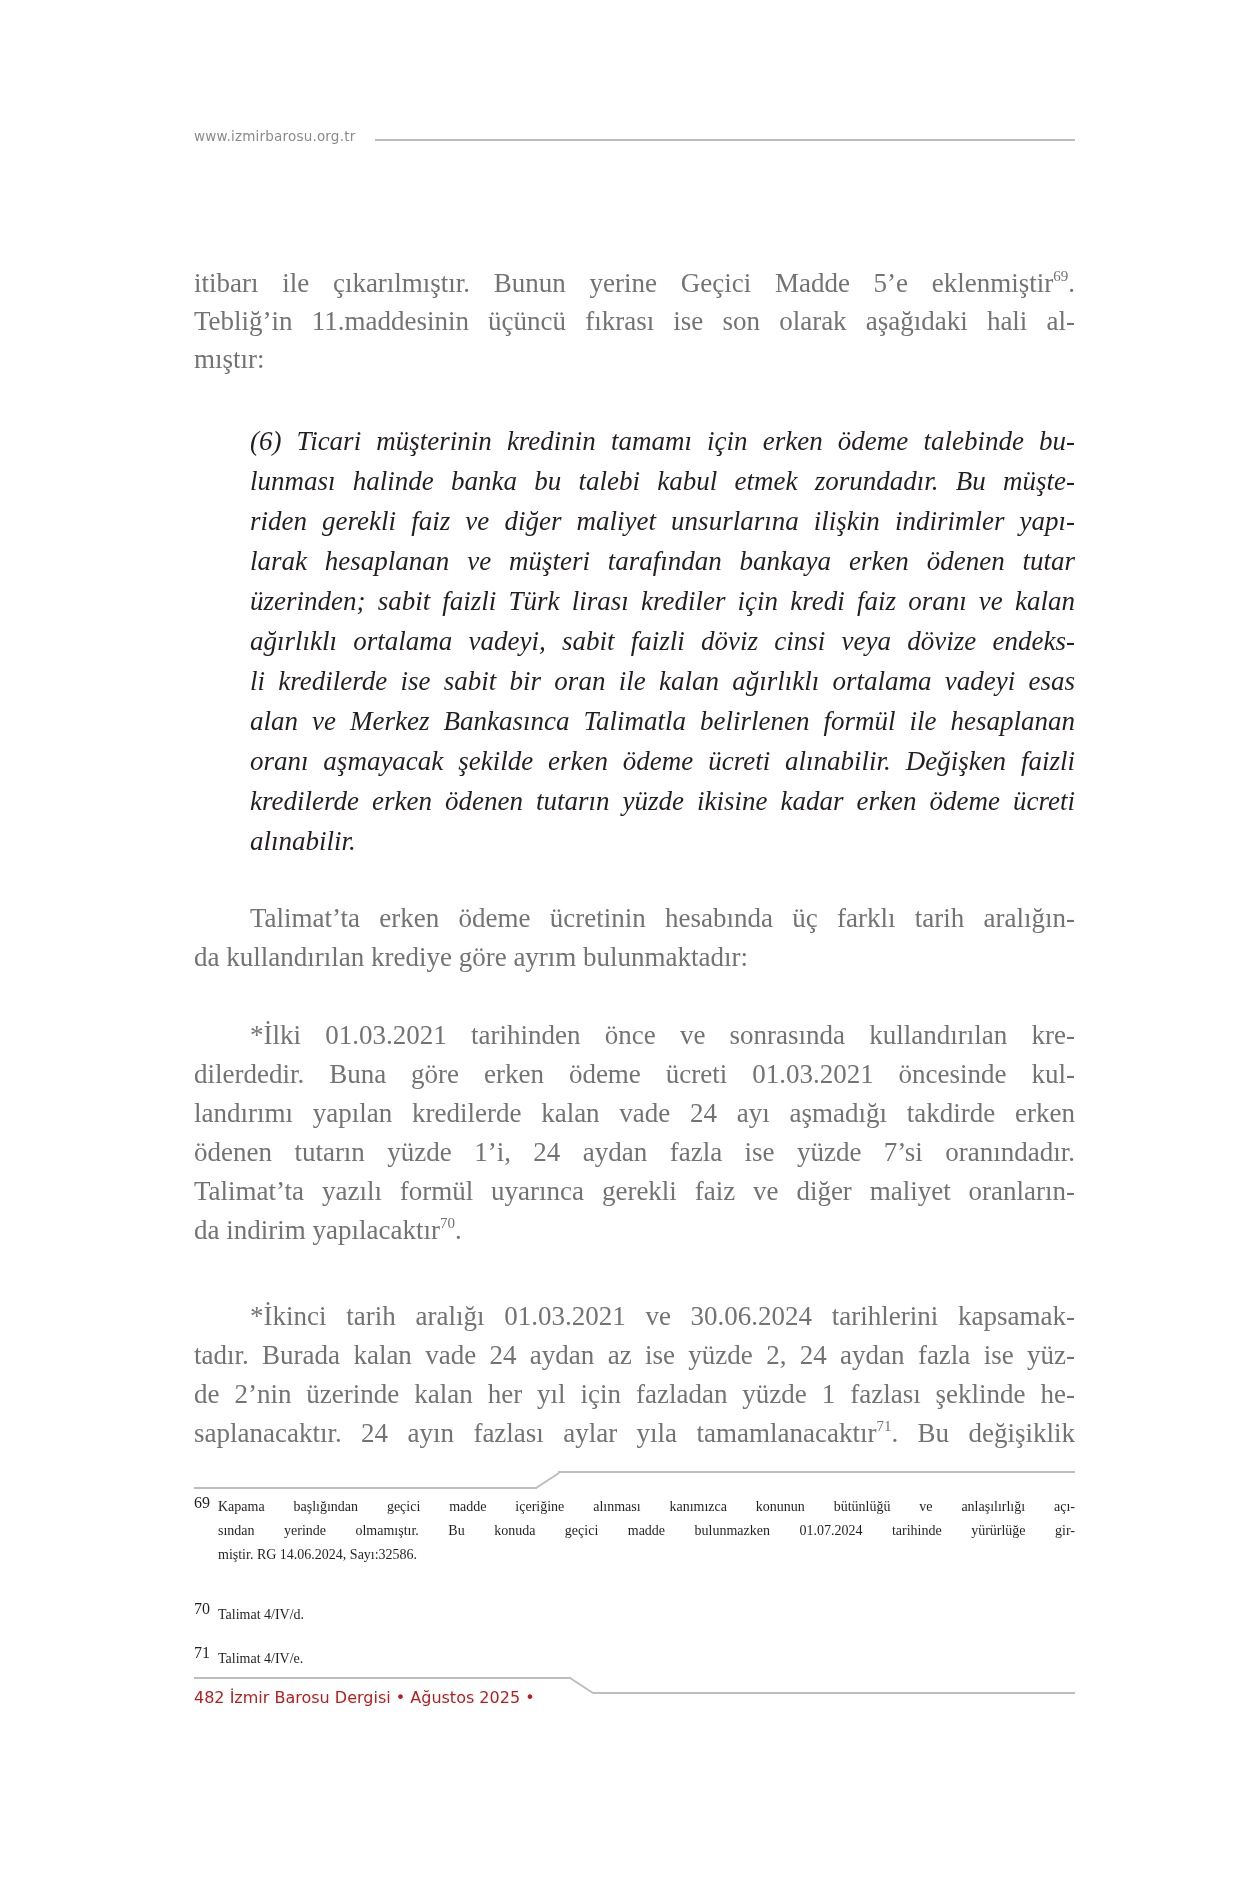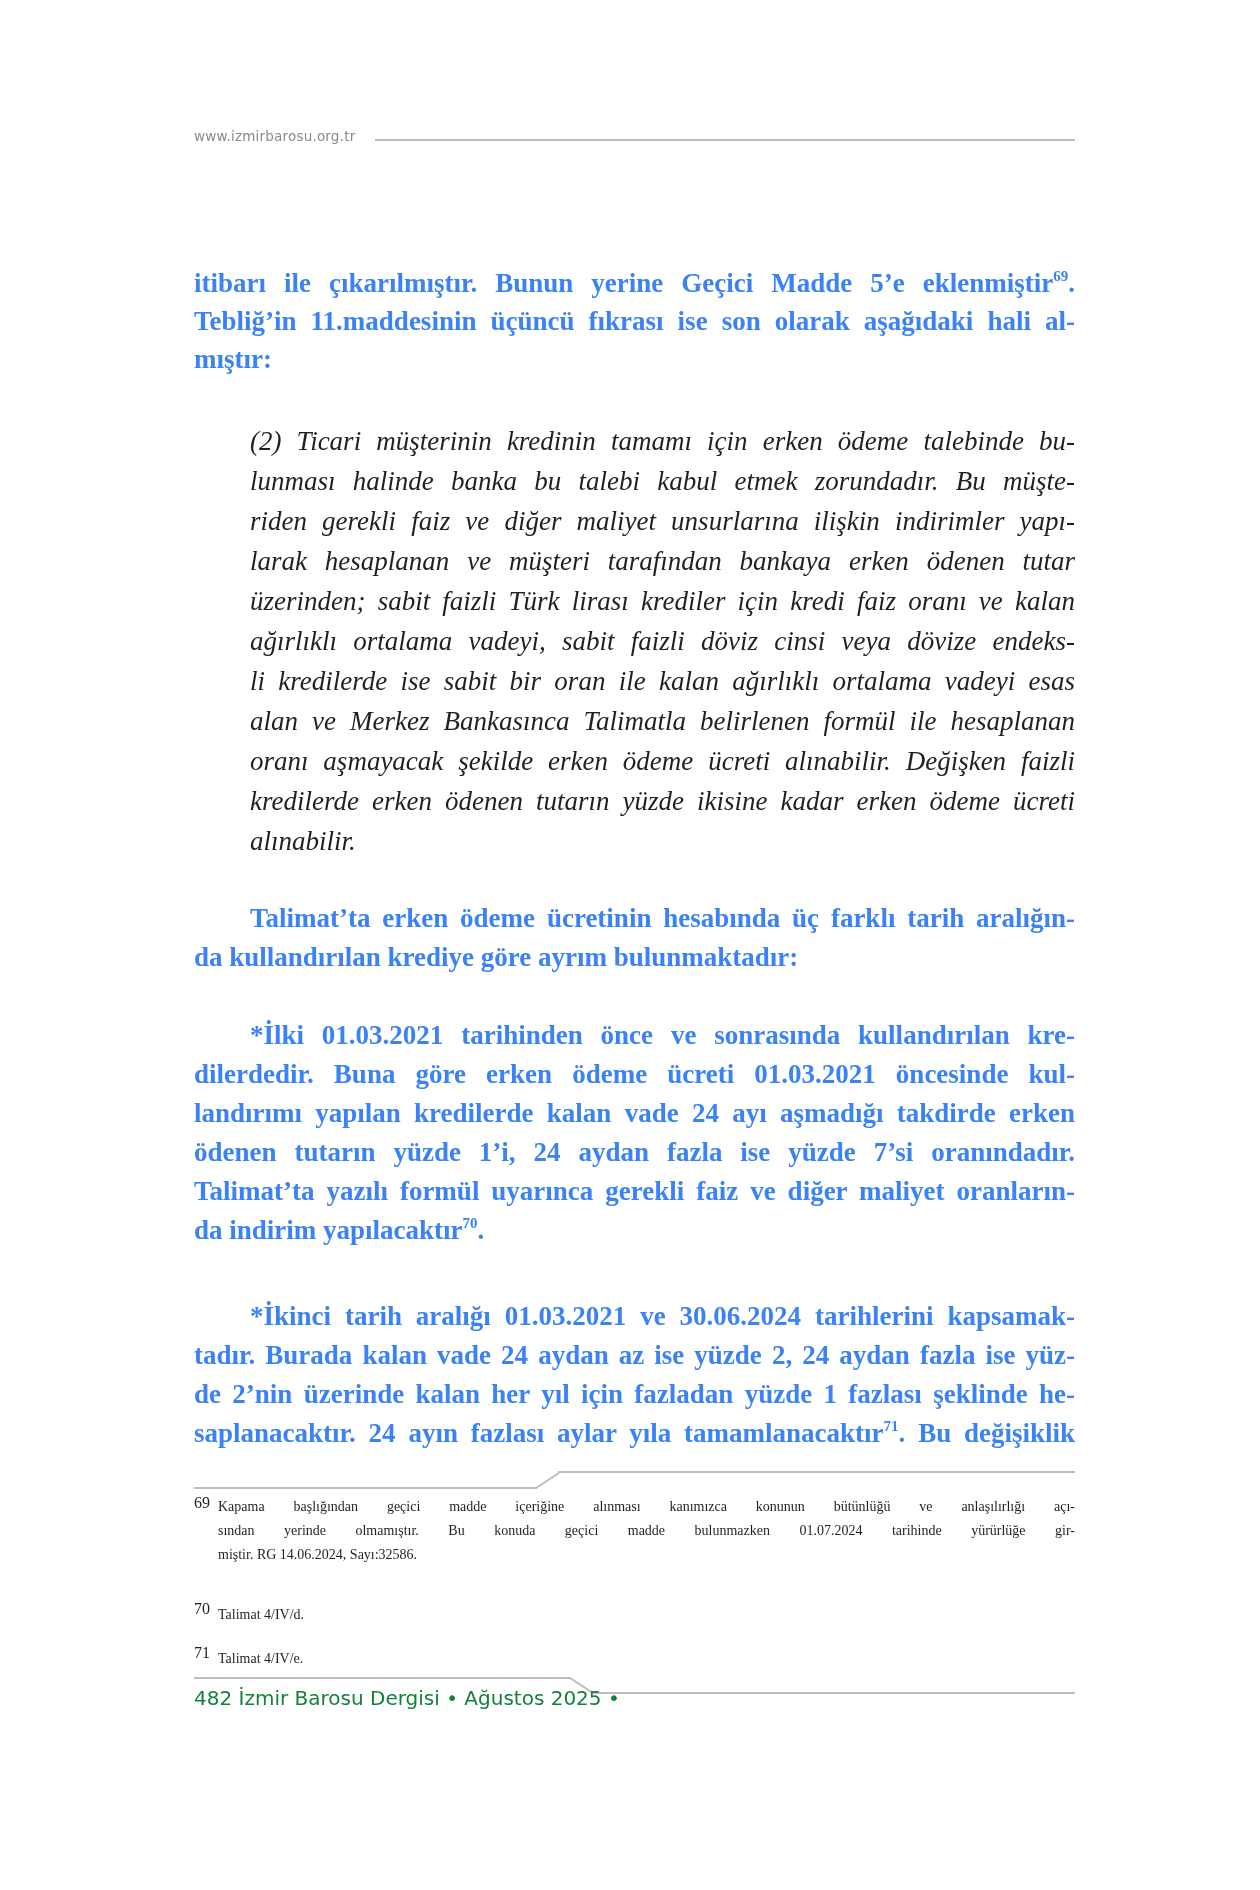--- a/index.html
+++ b/index.html
@@ -7,59 +7,59 @@
   .page { position: absolute; left: 4px; top: 0; width: 1260px; height: 1890px; background: #fff; margin-top: 16px; }
 
   .sans { font-family: "DejaVu Sans", "Liberation Sans", sans-serif; }
   .serif { font-family: "Liberation Serif", "DejaVu Serif", serif; }
 
   
   .hdr-text { position: absolute; left: 190px; top: 111px; font-size: 13.5px; color: #8a8a8a; letter-spacing: 0.2px; line-height: 18px; white-space: nowrap; }
   .hdr-line { position: absolute; left: 371px; top: 123px; width: 700px; height: 2px; background: #bdbdbd; }
 
   
-  .ln { position: absolute; left: 190px; width: 881px; font-size: 27px; line-height: 34px; color: #3b82f6; white-space: nowrap; text-align: justify; text-align-last: justify; font-weight: bold; }
+  .ln { position: absolute; left: 190px; width: 881px; font-size: 27px; line-height: 34px; color: #737373; white-space: nowrap; text-align: justify; text-align-last: justify; }
   .ln.last { text-align-last: left; }
   .ln.ind { left: 246px; width: 825px; }
   .q { position: absolute; left: 246px; width: 825px; font-size: 27px; line-height: 34px; color: #231f20; font-style: italic; white-space: nowrap; text-align: justify; text-align-last: justify; }
   .q.last { text-align-last: left; }
   sup.fn { font-size: 15px; vertical-align: 0; position: relative; top: -11px; line-height: 0; }
 
   
   .sep-left { position: absolute; left: 190px; top: 1471px; width: 343px; height: 2px; background: #bdbdbd; }
   .sep-diag { position: absolute; left: 531px; top: 1456px; width: 26px; height: 17px; }
   .sep-right { position: absolute; left: 554px; top: 1455px; width: 517px; height: 2px; background: #bdbdbd; }
 
   
   .fn-num { position: absolute; left: 190px; font-size: 16px; color: #231f20; line-height: 18px; }
   .fn-ln { position: absolute; left: 214px; width: 857px; font-size: 14px; line-height: 22px; color: #231f20; white-space: nowrap; text-align: justify; text-align-last: justify; }
   .fn-ln.last { text-align-last: left; }
 
   
   .ftr-left { position: absolute; left: 190px; top: 1661px; width: 377px; height: 2px; background: #bdbdbd; }
   .ftr-diag { position: absolute; left: 565px; top: 1661px; width: 26px; height: 17px; }
   .ftr-right { position: absolute; left: 589px; top: 1676px; width: 482px; height: 2px; background: #bdbdbd; }
-  .ftr-text { position: absolute; left: 190px; top: 1671px; font-size: 20px; color: #15803d; line-height: 22px; white-space: nowrap; }
+  .ftr-text { position: absolute; left: 190px; top: 1671px; font-size: 16px; color: #b91c1c; line-height: 22px; white-space: nowrap; }
 </style>
 </head>
 <body>
 
 <div class="page">
 
   <div class="hdr-text sans">www.izmirbarosu.org.tr</div>
   <div class="hdr-line"></div>
 
   <div>
     <div class="ln serif" style="top:250px;"><span>itibarı ile çıkarılmıştır. Bunun yerine Geçici Madde 5’e eklenmiştir</span><sup class="fn">69</sup><span>.</span></div>
     <div class="ln serif" style="top:288px;">Tebliğ’in 11.maddesinin üçüncü fıkrası ise son olarak aşağıdaki hali al-</div>
     <div class="ln serif last" style="top:326px;">mıştır:</div>
   </div>
 
   <div>
-    <div class="q serif" style="top:408px;">(2) Ticari müşterinin kredinin tamamı için erken ödeme talebinde bu-</div>
+    <div class="q serif" style="top:408px;">(6) Ticari müşterinin kredinin tamamı için erken ödeme talebinde bu-</div>
     <div class="q serif" style="top:448px;">lunması halinde banka bu talebi kabul etmek zorundadır. Bu müşte-</div>
     <div class="q serif" style="top:488px;">riden gerekli faiz ve diğer maliyet unsurlarına ilişkin indirimler yapı-</div>
     <div class="q serif" style="top:528px;">larak hesaplanan ve müşteri tarafından bankaya erken ödenen tutar</div>
     <div class="q serif" style="top:568px;">üzerinden; sabit faizli Türk lirası krediler için kredi faiz oranı ve kalan</div>
     <div class="q serif" style="top:608px;">ağırlıklı ortalama vadeyi, sabit faizli döviz cinsi veya dövize endeks-</div>
     <div class="q serif" style="top:648px;">li kredilerde ise sabit bir oran ile kalan ağırlıklı ortalama vadeyi esas</div>
     <div class="q serif" style="top:688px;">alan ve Merkez Bankasınca Talimatla belirlenen formül ile hesaplanan</div>
     <div class="q serif" style="top:728px;">oranı aşmayacak şekilde erken ödeme ücreti alınabilir. Değişken faizli</div>
     <div class="q serif" style="top:768px;">kredilerde erken ödenen tutarın yüzde ikisine kadar erken ödeme ücreti</div>
     <div class="q serif last" style="top:808px;">alınabilir.</div>

